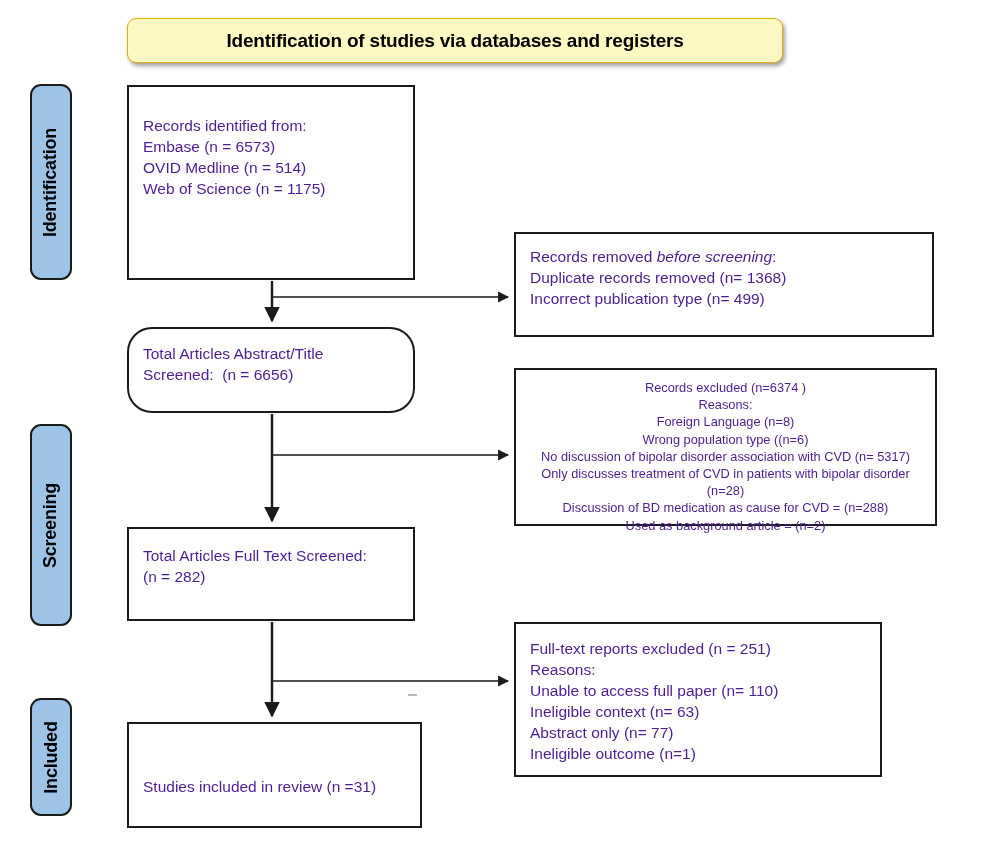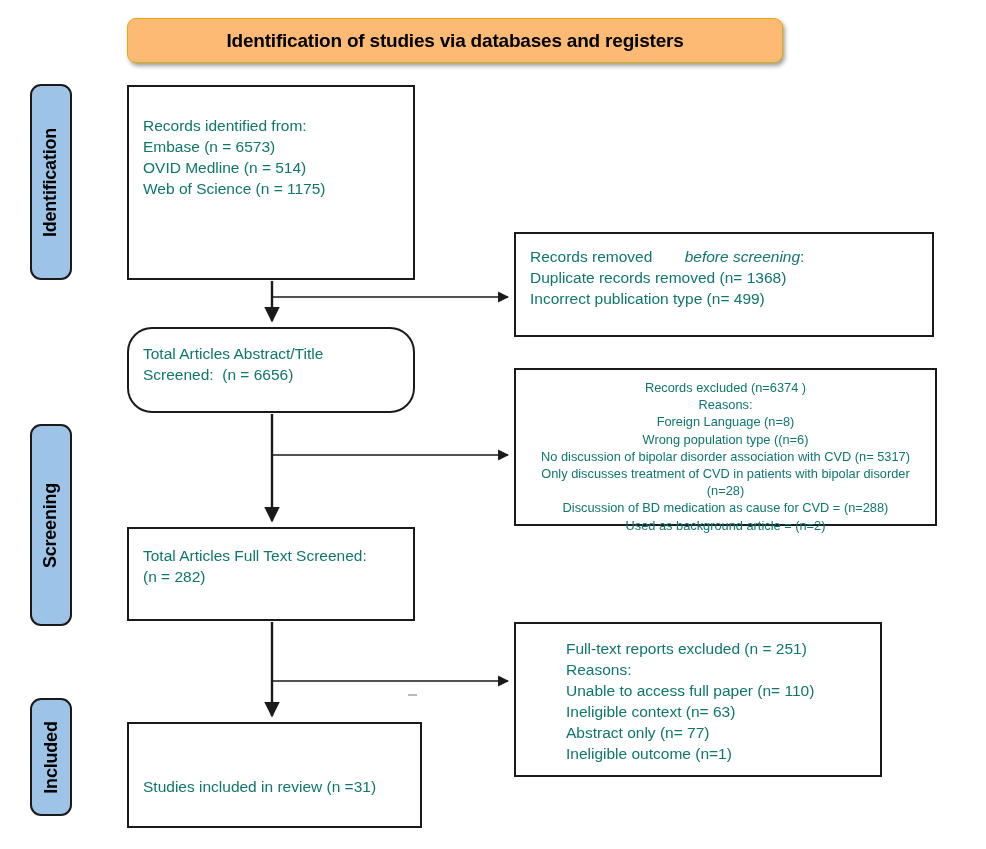--- a/index.html
+++ b/index.html
@@ -24,21 +24,21 @@
     height: 849px;
   }
 
   
   .banner {
     position: absolute;
     left: 127px;
     top: 18px;
     width: 656px;
     height: 45px;
-    background: #fdba74;
+    background: #fef9c3;
     border: 1px solid #E3AC04;
     border-radius: 9px;
     box-shadow: 2px 3px 4px rgba(0,0,0,0.38);
     display: flex;
     align-items: center;
     justify-content: center;
     box-sizing: border-box;
   }
   .banner-text {
     font-size: 19px;
@@ -78,40 +78,40 @@
     background: #ffffff;
     border: 2px solid #1A1A1A;
     box-sizing: border-box;
   }
   .box-inner {
     padding: 16px 14px 10px 14px;
   }
   .box-line {
     font-size: 15.5px;
     line-height: 21px;
-    color: #0f766e;
+    color: #4c1d95;
     white-space: pre;
   }
   .box-line.small {
     font-size: 12.8px;
     line-height: 17.2px;
     white-space: normal;
   }
-  .italic { font-style: italic; margin-left: 28px; }
+  .italic { font-style: italic; }
 
   
   #box-identified     { left: 127px; top: 85px;  width: 288px; height: 195px; }
   #box-abstract       { left: 127px; top: 327px; width: 288px; height: 86px; border-radius: 25px; }
   #box-fulltext       { left: 127px; top: 527px; width: 288px; height: 94px; }
   #box-included       { left: 127px; top: 722px; width: 295px; height: 106px; }
 
   
   #box-removed        { left: 514px; top: 232px; width: 420px; height: 105px; }
   #box-excluded       { left: 514px; top: 368px; width: 423px; height: 158px; text-align: center; }
-  #box-ft-excluded    { left: 514px; top: 622px; width: 368px; height: 155px; padding-left: 36px; }
+  #box-ft-excluded    { left: 514px; top: 622px; width: 368px; height: 155px; }
 
   #box-identified .box-inner { padding-top: 28px; }
   #box-abstract .box-inner   { padding-top: 14px; }
   #box-fulltext .box-inner   { padding-top: 16px; }
   #box-included .box-inner   { padding-top: 52px; }
   #box-removed .box-inner    { padding-top: 12px; }
   #box-excluded .box-inner   { padding: 9px 12px 6px 12px; }
   #box-ft-excluded .box-inner{ padding-top: 14px; }
 
   

